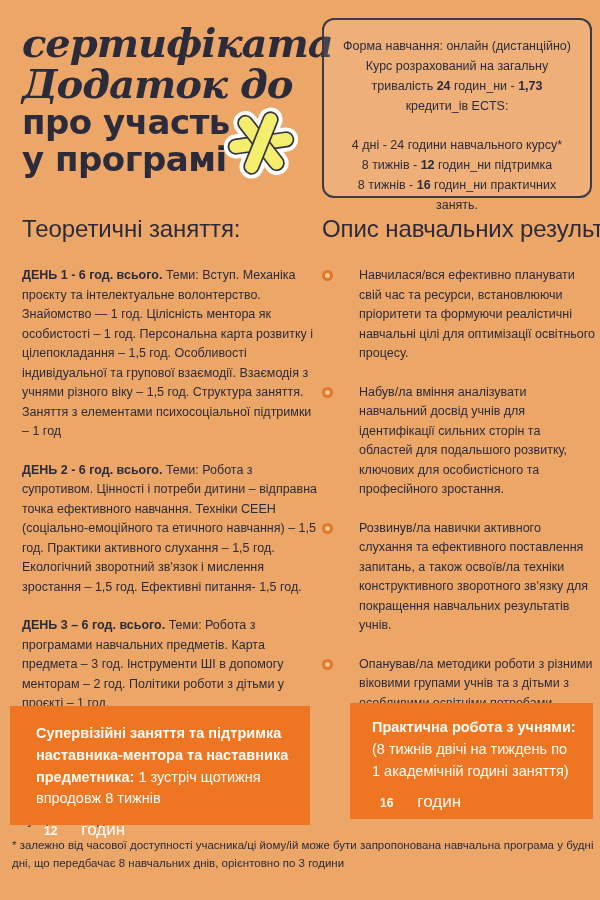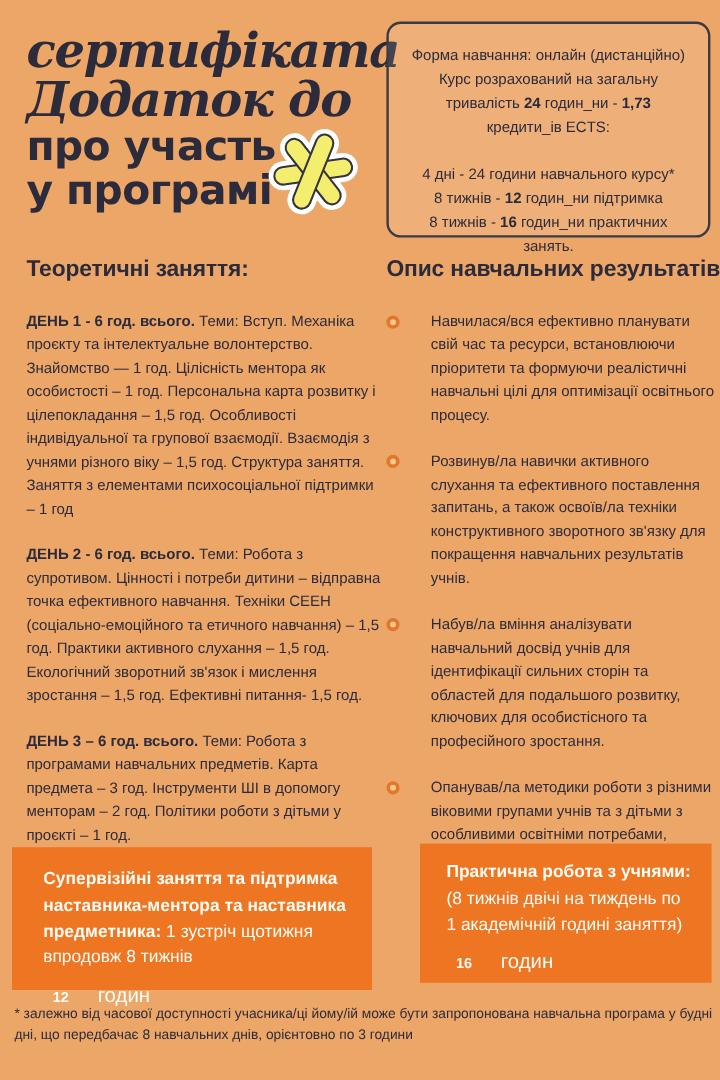--- a/index.html
+++ b/index.html
@@ -29,21 +29,21 @@
       position:absolute; left:322px; top:18px; width:270px; height:180px;
       box-sizing:border-box; border:2px solid #3B3A45; border-radius:12px;
       background:rgba(255,252,244,0.12);
       padding:16px 17px; font-size:12.5px; line-height:1.6;text-align:center;
     }
     .info-box p { margin:0; }
     .info-box .p2 { margin-top:19px; }
 
     
     .section-heading {
-      font-size:19px; font-weight:700; margin:0 0 19px 0;
+      font-size:24px; font-weight:400; margin:0 0 19px 0;
       white-space:nowrap; letter-spacing:-0.1px;
     }
 
     
     .col-left {
       position:absolute; left:22px; top:210px; width:296px;
       font-size:12.5px; line-height:1.56;
     }
     .col-left .day { margin:0 0 19px 0; }
 
@@ -126,25 +126,25 @@
   </section>
 
   <section class="col-right">
     <h2 class="section-heading">Опис навчальних результатів:</h2>
     <div class="bullet-item">
       <span class="bullet-dot"></span>
       <p>Навчилася/вся ефективно планувати свій час та ресурси, встановлюючи пріоритети та формуючи реалістичні навчальні цілі для оптимізації освітнього процесу.</p>
     </div>
     <div class="bullet-item">
       <span class="bullet-dot"></span>
-      <p>Розвинув/ла навички активного слухання та ефективного поставлення запитань, а також освоїв/ла техніки конструктивного зворотного зв'язку для покращення навчальних результатів учнів.</p>
+      <p>Набув/ла вміння аналізувати навчальний досвід учнів для ідентифікації сильних сторін та областей для подальшого розвитку, ключових для особистісного та професійного зростання.</p>
     </div>
     <div class="bullet-item">
       <span class="bullet-dot"></span>
-      <p>Набув/ла вміння аналізувати навчальний досвід учнів для ідентифікації сильних сторін та областей для подальшого розвитку, ключових для особистісного та професійного зростання.</p>
+      <p>Розвинув/ла навички активного слухання та ефективного поставлення запитань, а також освоїв/ла техніки конструктивного зворотного зв'язку для покращення навчальних результатів учнів.</p>
     </div>
     <div class="bullet-item">
       <span class="bullet-dot"></span>
       <p>Опанував/ла методики роботи з різними віковими групами учнів та з дітьми з особливими освітніми потребами, включаючи використання інструментів на основі штучного інтелекту, та опанував/ла метод роботи з картою предмету для оцінки навчальних прогалин.</p>
     </div>
   </section>
 
   <div class="orange-box box-supervision">
     <p><b>Супервізійні заняття та підтримка наставника-ментора та наставника предметника:</b><span> 1 зустріч щотижня впродовж 8 тижнів</span></p>
     <div class="hours-line">

